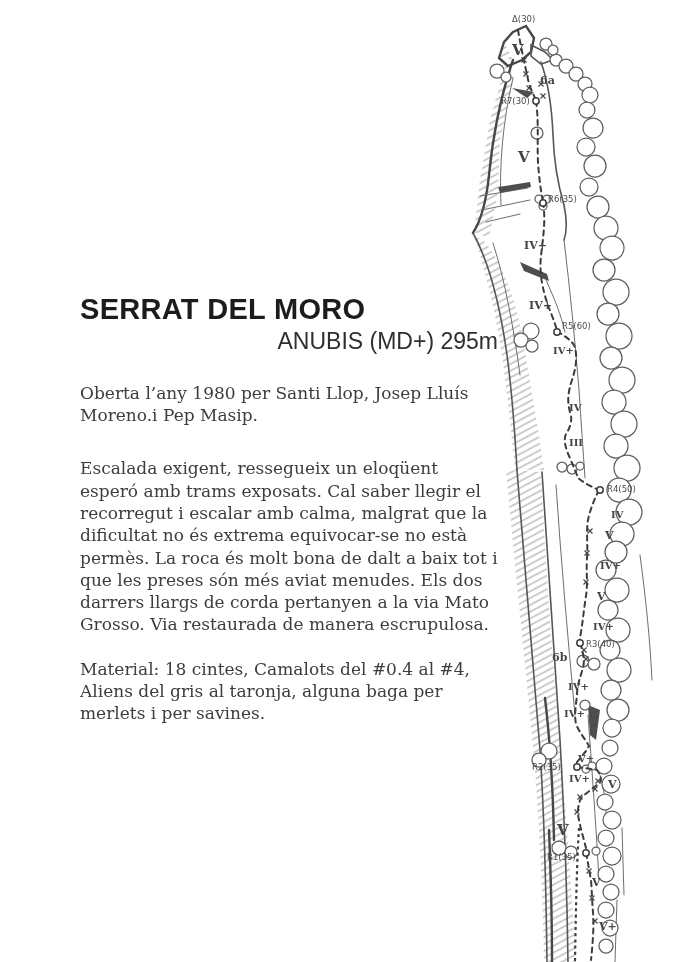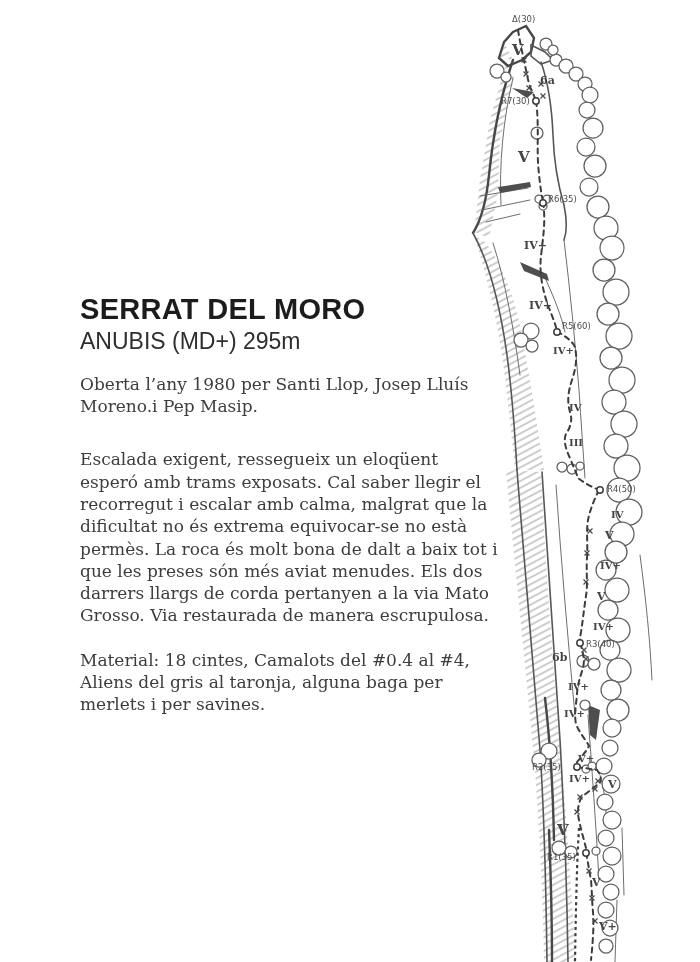--- a/index.html
+++ b/index.html
@@ -8,27 +8,27 @@
     background:#ffffff;font-family:"Liberation Sans",sans-serif;
   }
   .page{position:absolute;inset:0;background:#ffffff;}
   .text-col{position:absolute;left:80px;top:293px;width:418px;}
   .title{
     margin:0;font-family:"Liberation Sans",sans-serif;font-weight:700;
     font-size:29px;line-height:1.15;letter-spacing:0.3px;color:#1c1c1e;
   }
   .subtitle{
     margin:2px 0 0 0;font-family:"Liberation Sans",sans-serif;font-weight:400;
-    font-size:23px;line-height:1.2;color:#2e2e30;
+    font-size:23px;line-height:1.2;color:#2e2e30;text-align:right;
   }
   .para{
     font-family:"DejaVu Serif","Liberation Serif",serif;
     font-size:17px;line-height:1.31;color:#3d3d3f;margin:0;
   }
-  .para.p1{margin-top:17px;}
+  .para.p1{margin-top:26px;}
   .para.p2{margin-top:31px;}
   .para.p3{margin-top:22px;}
   .topo-wrap{position:absolute;left:470px;top:0;width:230px;height:690px;}
   svg{display:block;}
   .rock{stroke:#565656;stroke-width:1.6;fill:none;stroke-linecap:round;}
   .rock.thin{stroke-width:1;stroke:#6d6d6d;}
   .rock.bold{stroke-width:2.4;stroke:#474747;}
   .flake{fill:#4e4e4e;stroke:none;}
   .cloud{fill:#ffffff;stroke:#5f5f5f;stroke-width:1.25;}
   .route{stroke:#3c3c3c;stroke-width:2;fill:none;stroke-dasharray:5 4.5;stroke-linecap:round;}

